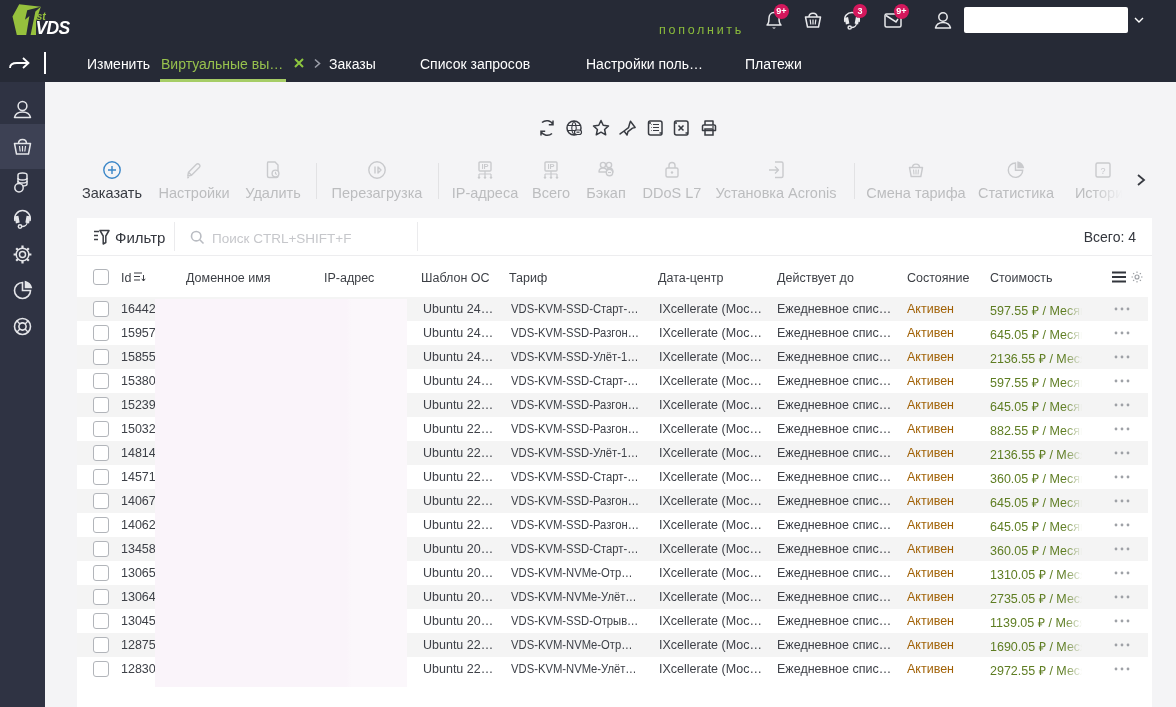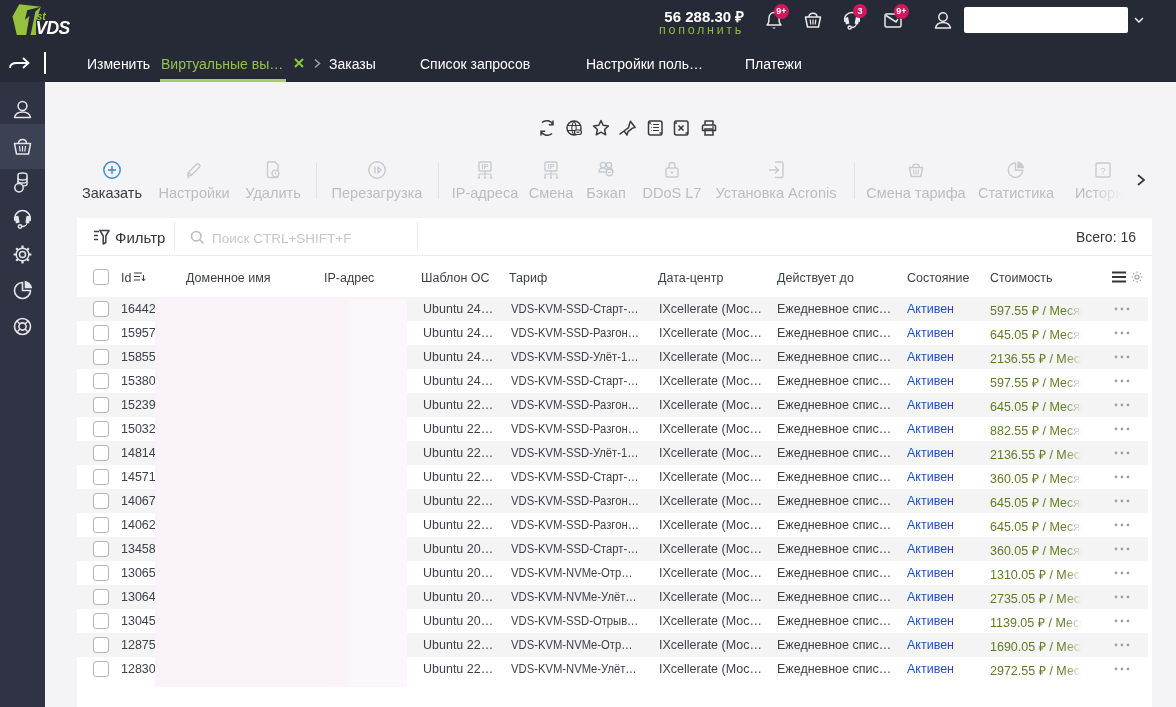--- a/index.html
+++ b/index.html
@@ -22,39 +22,38 @@
 .tbl.on{color:#383b42}
 .tsep{position:absolute;top:163px;width:1px;height:36px;background:#e2e2e4}
 
 #card{position:absolute;left:77px;top:218px;width:1075px;height:489px;background:#fff}
 .fsep{position:absolute;top:4px;width:1px;height:29px;background:#ebebed}
 
 .hct{position:absolute;top:271px;font-size:12.5px;color:#3c3f45;white-space:nowrap}
 .row{position:absolute;left:77px;width:1071px;height:24px}
 .ct{position:absolute;top:5px;font-size:12.5px;color:#3e4148;white-space:nowrap}
 .ct.tr{display:inline-block;transform:scaleX(0.9);transform-origin:0 50%}
-.ct.st{color:#1d4ed8}
+.ct.st{color:#a16207}
 .ct.pr{color:#5e7d22;width:93px;overflow:hidden;-webkit-mask-image:linear-gradient(90deg,#000 80%,transparent 99%);mask-image:linear-gradient(90deg,#000 80%,transparent 99%)}
 .cb{position:absolute;top:4px;width:16px;height:16px;border:1px solid #b2b5ba;border-radius:3px;background:#fff}
 #overlay{position:absolute;left:155px;top:299px;width:252px;height:388px;background:linear-gradient(90deg,#faf4fa 0%,#faf4fa 76%,#fbf7fb 78%,#fbf7fb 100%)}
 </style></head>
 <body>
 <div id="page">
 
 
 <div id="hdr"></div>
 
 
 <svg class="abs" style="left:0px;top:0px" width="80" height="40" viewBox="0 0 80 40">
   <path d="M19.2 4.2 L40.8 6.8 L36 21.5 L36 35 L16.8 35 L12.5 16.5 Z" fill="#96c13d"></path>
   <path d="M40.8 6.8 L27.2 10.2 L25 19.8 L29.4 15.9 L26.2 35 L30.6 35 L35.4 11.5 Z" fill="#262a36"></path>
   <text x="36.5" y="19.5" font-size="10.5" font-weight="bold" fill="#96c13d" font-style="italic">st</text>
   <text x="35.5" y="33.5" font-size="17.5px" font-weight="bold" fill="#fff" font-style="italic" letter-spacing="-0.6">VDS</text>
 </svg>
-<div id="balance">56 288.30 ₽</div>
 <div id="topup">пополнить</div>
 
 
 <g id="topicons"></g>
 <svg class="abs" style="left:763px;top:9px" width="22" height="22" viewBox="0 0 22 22" fill="none" stroke="#e8e9ec" stroke-width="1.5">
   <path d="M4 16 C4 16 6 14.5 6 9 C6 6 8 3.5 11 3.5 C14 3.5 16 6 16 9 C16 14.5 18 16 18 16 Z" stroke-linejoin="round"></path>
   <path d="M9.2 18.5 a2 2 0 0 0 3.6 0" fill="#e8e9ec" stroke="none"></path>
 </svg>
 <svg class="abs" style="left:802px;top:9px" width="22" height="22" viewBox="0 0 22 22" fill="none" stroke="#e8e9ec" stroke-width="1.5">
   <path d="M3.5 8 L18.5 8 L16.5 18 L5.5 18 Z" stroke-linejoin="round"></path>
@@ -214,21 +213,21 @@
     </svg>
 <div class="tbl" style="left:485px">IP-адреса</div>
 <svg class="abs" style="left:540px;top:159px" width="22" height="22" viewBox="0 0 22 22" fill="none" stroke="#c9cacd" stroke-width="1.4">
       <rect x="5" y="3" width="12" height="9" rx="1"></rect>
       <text x="11" y="10.2" font-size="7.5" text-anchor="middle" fill="#c9cacd" stroke="none" font-weight="bold">IP</text>
       <path d="M11 12 L11 15 M5 15 L17 15 M5 15 L5 17.5 M11 15 L11 17.5 M17 15 L17 17.5" stroke-width="1.2"></path>
       <circle cx="5" cy="18.5" r="1.2" fill="#c9cacd" stroke="none"></circle>
       <circle cx="11" cy="18.5" r="1.2" fill="#c9cacd" stroke="none"></circle>
       <circle cx="17" cy="18.5" r="1.2" fill="#c9cacd" stroke="none"></circle>
     </svg>
-<div class="tbl" style="left:551px">Смена</div>
+<div class="tbl" style="left:551px">Всего</div>
 <svg class="abs" style="left:595px;top:159px" width="22" height="22" viewBox="0 0 22 22" fill="none" stroke="#c9cacd" stroke-width="1.4">
       <circle cx="8" cy="6" r="2.6"></circle>
       <circle cx="14" cy="6" r="2.6"></circle>
       <path d="M4 13 C4 9.5 7 9 8 9 C9 9 12 9.5 12 13 Z M12 13 C12 10.5 13 9 14 9 C15 9 18 9.5 18 13 Z" stroke-linejoin="round"></path>
       <circle cx="14.5" cy="13.5" r="3.2" fill="#f4f4f6"></circle>
       <path d="M13 13.5 L16 13.5" stroke-width="1.1"></path>
     </svg>
 <div class="tbl" style="left:606px">Бэкап</div>
 <svg class="abs" style="left:661px;top:159px" width="22" height="22" viewBox="0 0 22 22" fill="none" stroke="#c9cacd" stroke-width="1.4">
       <rect x="5" y="9" width="12" height="9" rx="1.5"></rect>
@@ -269,21 +268,21 @@
   <path d="M7 1.5 L16 1.5 L12.8 7 L12.8 13.5 L10.2 15 L10.2 7 Z" stroke-linejoin="round"></path>
 </svg>
 <div class="abs" style="left:115px;top:229px;font-size:15px;color:#33363d">Фильтр</div>
 <div class="abs fsep" style="left:174px;top:222px"></div>
 <svg class="abs" style="left:190px;top:230px" width="15" height="15" viewBox="0 0 15 15" fill="none" stroke="#b9bcc2" stroke-width="1.6">
   <circle cx="6.2" cy="6.2" r="4.7"></circle>
       <path d="M9.8 9.8 L13.5 13.5"></path>
 </svg>
 <div class="abs" style="left:212px;top:231px;font-size:13.5px;color:#c6c7cb">Поиск CTRL+SHIFT+F</div>
 <div class="abs fsep" style="left:417px;top:222px"></div>
-<div class="abs" style="left:0px;top:229px;width:1136px;text-align:right;font-size:14px;color:#33363d">Всего: 16</div>
+<div class="abs" style="left:0px;top:229px;width:1136px;text-align:right;font-size:14px;color:#33363d">Всего: 4</div>
 
 <div class="abs" style="left:77px;top:255px;width:1075px;height:1px;background:#ededef"></div>
 
 <span class="cb" style="left:93px;top:269px;position:absolute"></span>
 <div class="hct" style="left:121px">Id</div>
 <svg class="abs" style="left:134px;top:272px" width="12" height="10" viewBox="0 0 12 10" stroke="#3c3f45" stroke-width="1.2" fill="none">
   <path d="M0 1 L8 1 M0 4.5 L6 4.5 M0 8 L6 8"></path>
       <path d="M9.5 3 L9.5 9 M7.8 6.8 L9.5 9 L11.2 6.8" stroke-width="1"></path>
 </svg>
 <div class="hct" style="left:186px">Доменное имя</div>

